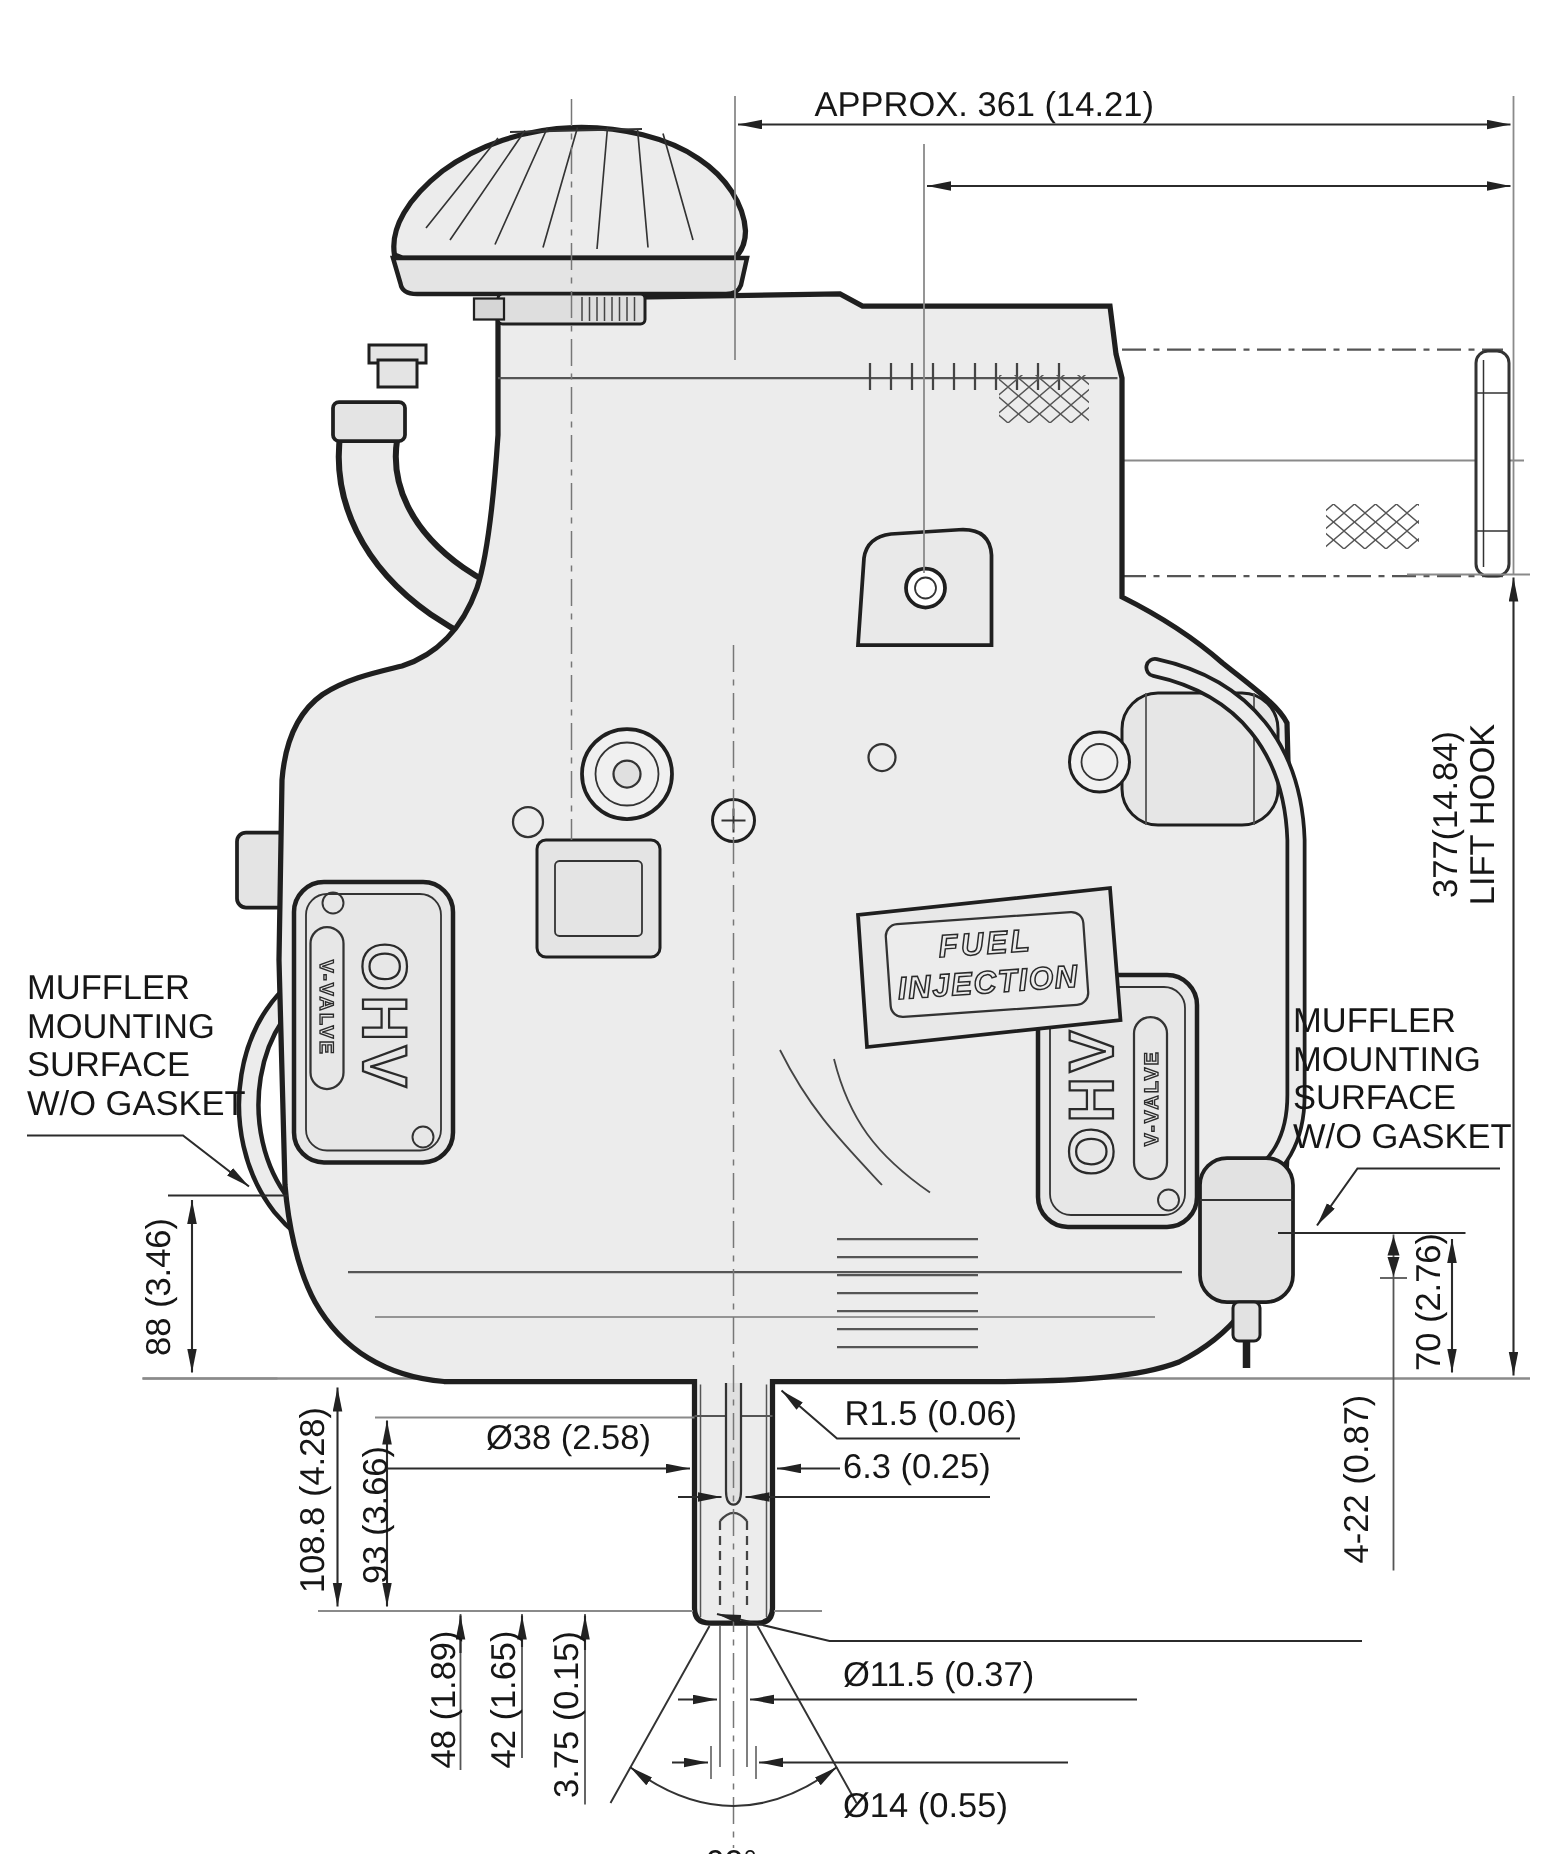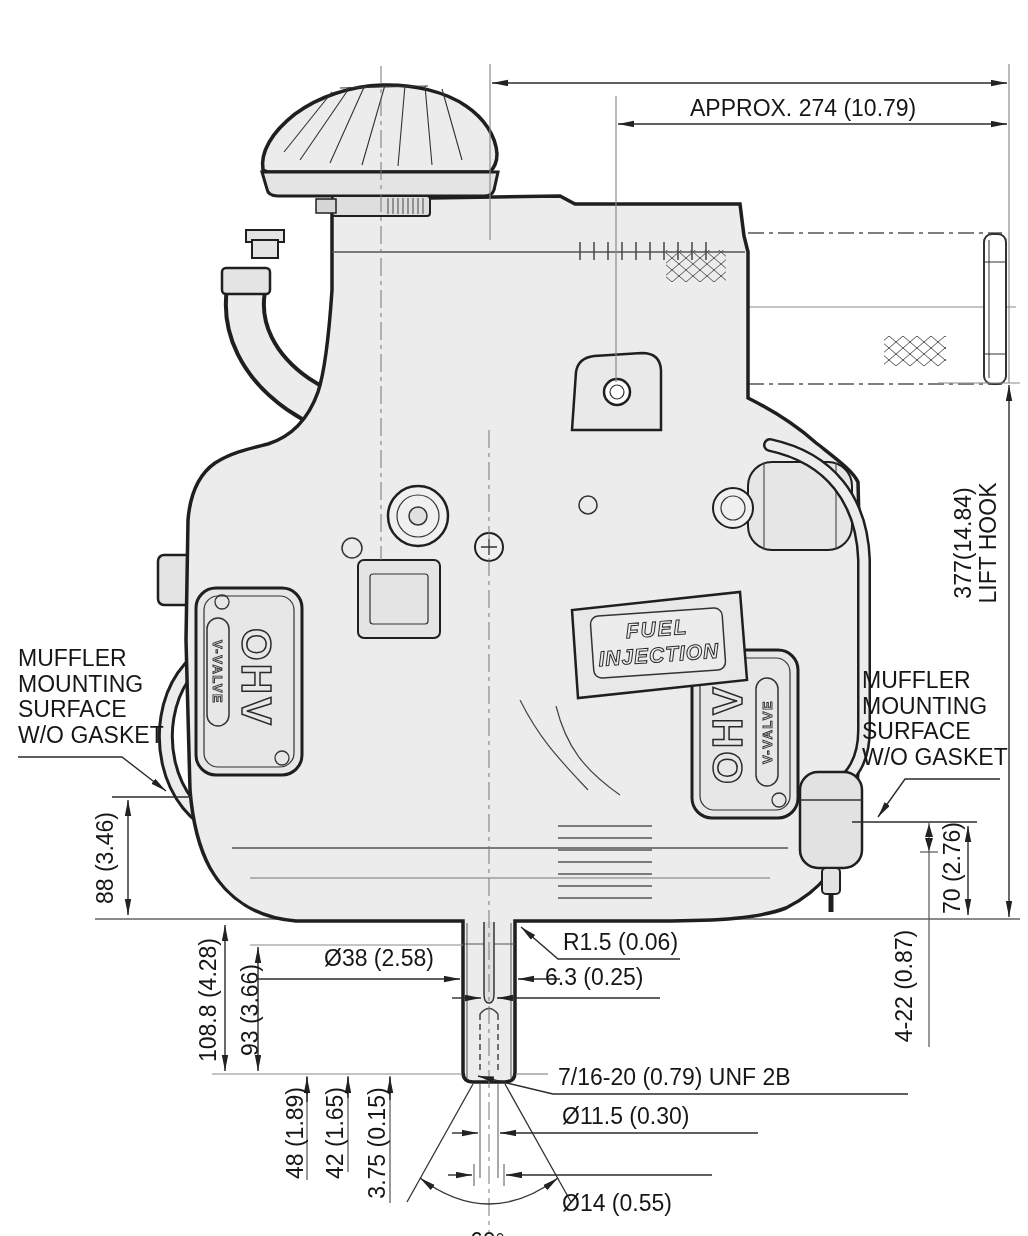--- a/index.html
+++ b/index.html
@@ -225,21 +225,21 @@
     <path d="M474,1164 L474,1186 M504,1164 L504,1186" stroke="#555" stroke-width="1"></path>
     <path d="M473,1084 L407,1202 M505,1084 L571,1202" stroke="#333" stroke-width="1.3"></path>
     <path d="M452,1133 L478,1133" marker-end="url(#ah)"></path>
     <path d="M500,1133 L758,1133" marker-start="url(#ah)"></path>
     <path d="M448,1175 L472,1175" marker-end="url(#ah)"></path>
     <path d="M506,1175 L712,1175" marker-start="url(#ah)"></path>
     <path d="M420,1178 Q489,1230 558,1178" marker-start="url(#ah)" marker-end="url(#ah)" stroke="#333" stroke-width="1.3"></path>
   </g>
 </svg>
 
-<div class="ann" style="left:690px;top:96px;">APPROX.   274 (10.79)</div>
+<div class="ann" style="left:543px;top:57px;">APPROX.  361 (14.21)</div>
 
 <div class="ann rot" style="left:857px;top:517px;width:240px;height:52px;line-height:25px;">
   <span style="display:block;">377(14.84)</span>
   <span style="display:block;">LIFT HOOK</span>
 </div>
 
 <div class="ann multiline" style="left:18px;top:646px;">
   <span>MUFFLER</span>
   <span>MOUNTING</span>
   <span>SURFACE</span>
@@ -256,19 +256,18 @@
 <div class="ann rot" style="left:882px;top:855px;width:140px;">70 (2.76)</div>
 <div class="ann rot" style="left:829px;top:973px;width:150px;">4-22 (0.87)</div>
 <div class="ann rot" style="left:123px;top:987px;width:170px;">108.8 (4.28)</div>
 <div class="ann rot" style="left:180px;top:997px;width:140px;">93 (3.66)</div>
 <div class="ann rot" style="left:230px;top:1120px;width:130px;">48 (1.89)</div>
 <div class="ann rot" style="left:270px;top:1120px;width:130px;">42 (1.65)</div>
 <div class="ann rot" style="left:302px;top:1130px;width:150px;">3.75 (0.15)</div>
 
 <div class="ann" style="left:324px;top:946px;">Ø38 (2.58)</div>
 <div class="ann" style="left:563px;top:930px;">R1.5 (0.06)</div>
-<div class="ann" style="left:545px;top:965px;">6.3 (0.25)</div>
-<div class="ann" style="left:558px;top:1065px;">7/16-20 (0.79) UNF 2B</div>
-<div class="ann" style="left:562px;top:1104px;">Ø11.5 (0.30)</div>
+<div class="ann" style="left:562px;top:965px;">6.3 (0.25)</div>
+<div class="ann" style="left:562px;top:1104px;">Ø11.5 (0.37)</div>
 <div class="ann" style="left:562px;top:1147px;margin-top:44px;">Ø14 (0.55)</div>
 <div class="ann" style="left:470px;top:1190px;margin-top:39px;">60°</div>
 
 </div>
 
 </body></html>

